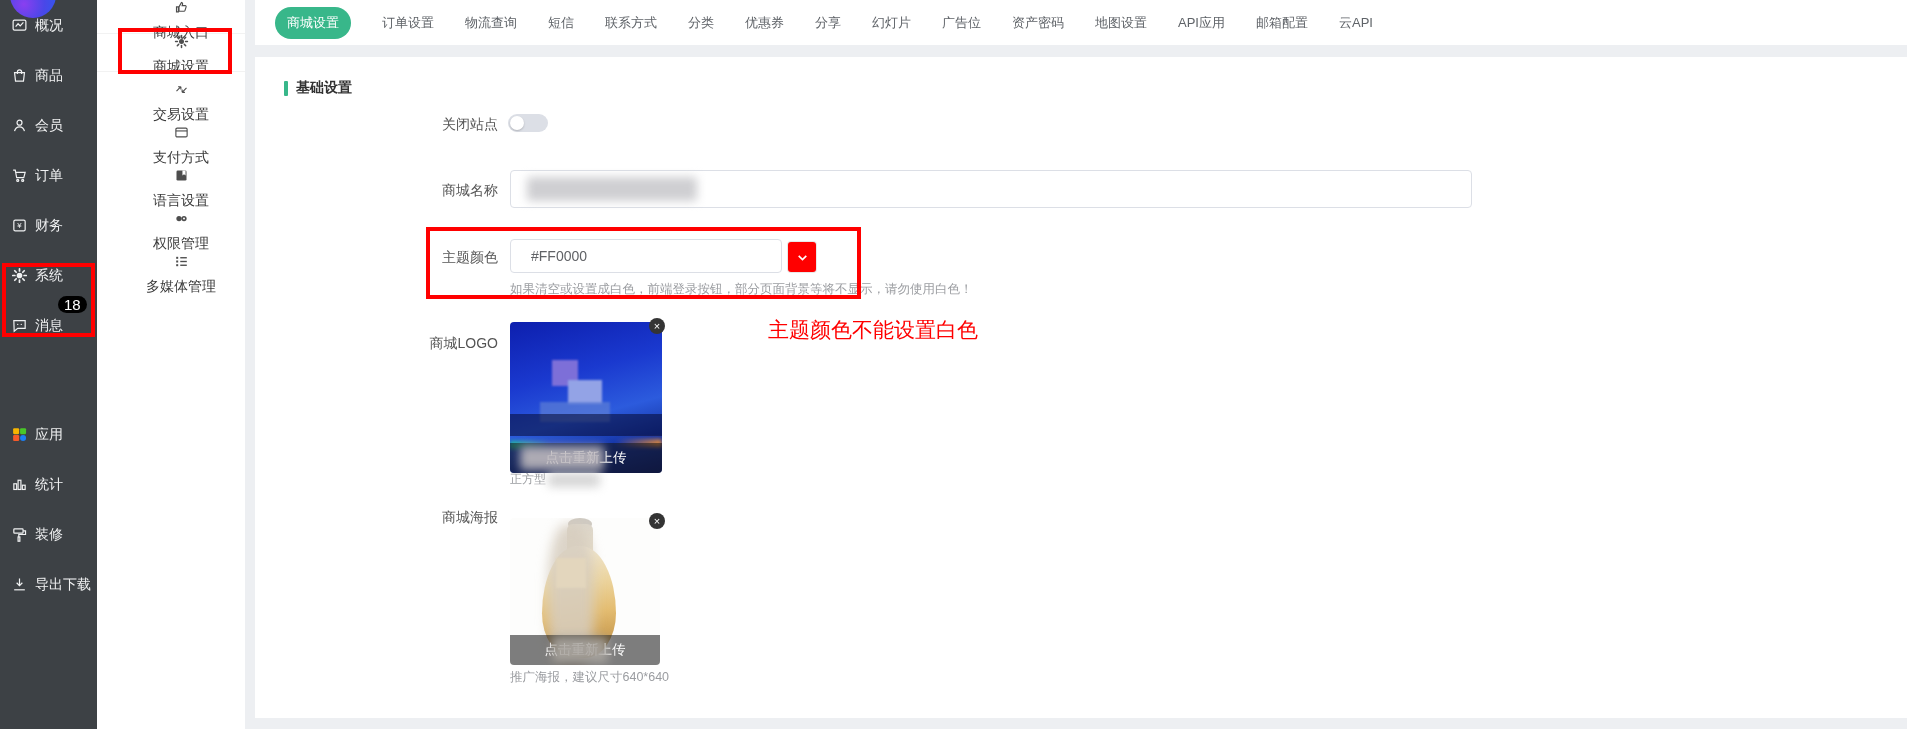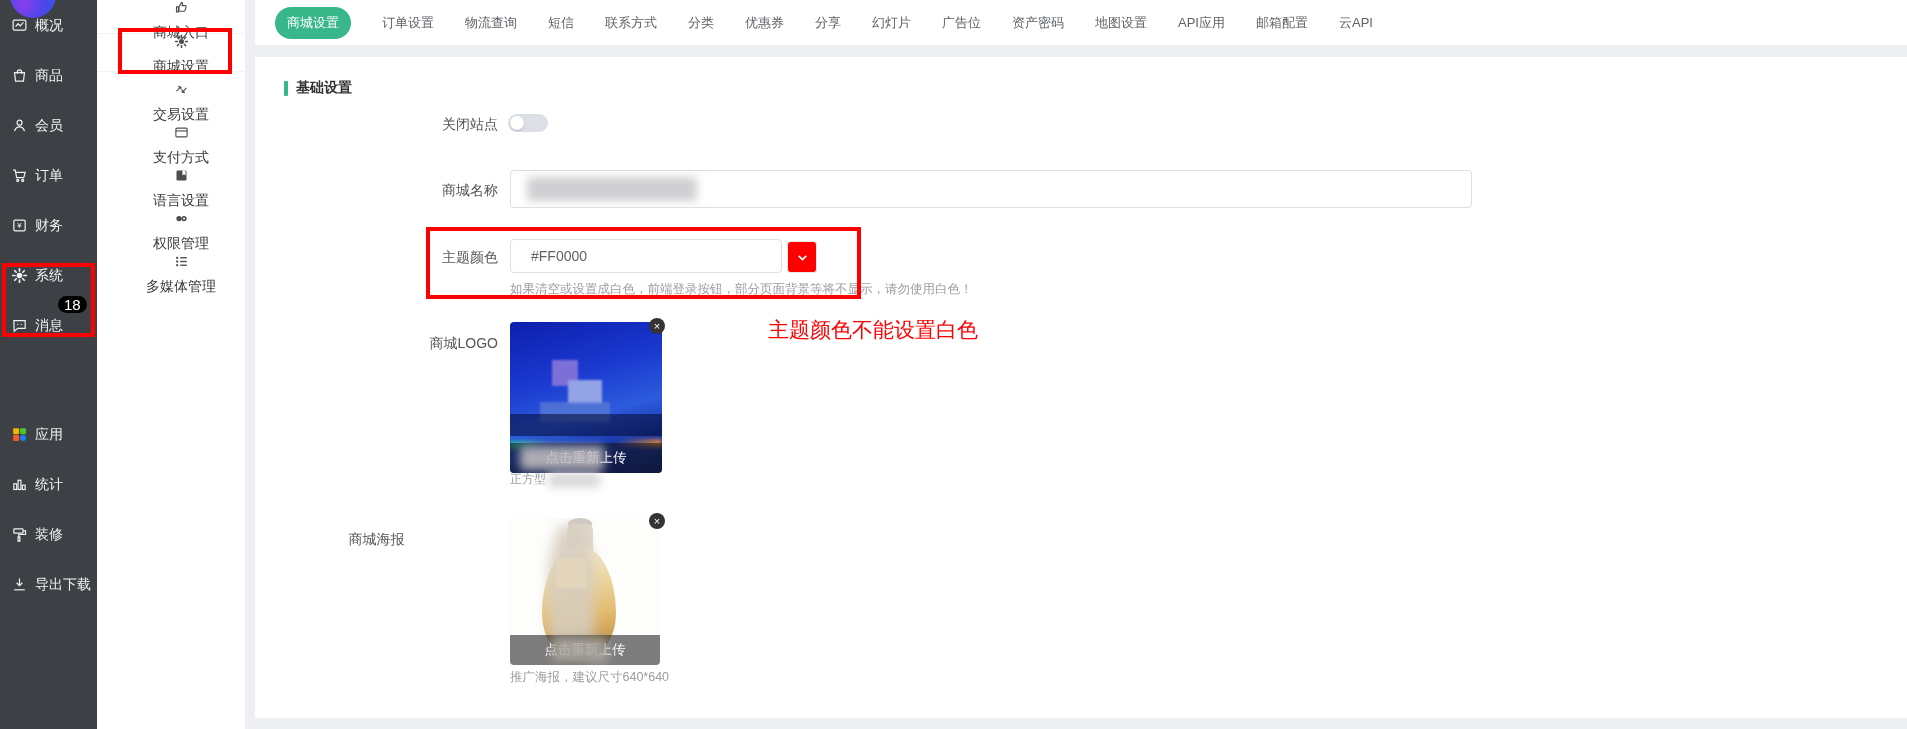--- a/index.html
+++ b/index.html
@@ -301,21 +301,21 @@
         <div class="blur-patch" style="left:10px;top:3px;width:84px;height:24px;background:rgba(190,185,190,.9);"></div>
       </div>
     </div>
     <span class="close-ic" style="left:139px;top:-4px;">×</span>
   </div>
   <div class="caption-wrap" style="left:255px;top:414px;">
     <span>正方型</span>
     <span class="blur-patch" style="position:static;display:inline-block;width:52px;height:14px;background:#d6d6d6;margin-left:2px;"></span>
   </div>
 
-  <label class="f-label" style="top:474px;text-align:center;">商城海报</label>
+  <label class="f-label" style="top:452px;">商城海报</label>
   <div class="thumb" style="left:255px;top:461px;width:150px;height:147px;">
     <div class="poster-art">
       <div class="bottle-cap"></div>
       <div class="bottle-neck"></div>
       <div class="bottle-body"></div>
       <div class="blob" style="left:38px;top:6px;width:46px;height:150px;background:rgba(214,205,190,.85);border-radius:40%;"></div>
       <div class="px" style="left:46px;top:40px;width:30px;height:30px;background:#e3d6bd;"></div>
       <div class="band">
         <span>点击重新上传</span>
         <div class="blur-patch" style="left:42px;top:2px;width:56px;height:26px;background:rgba(170,165,160,.9);"></div>

